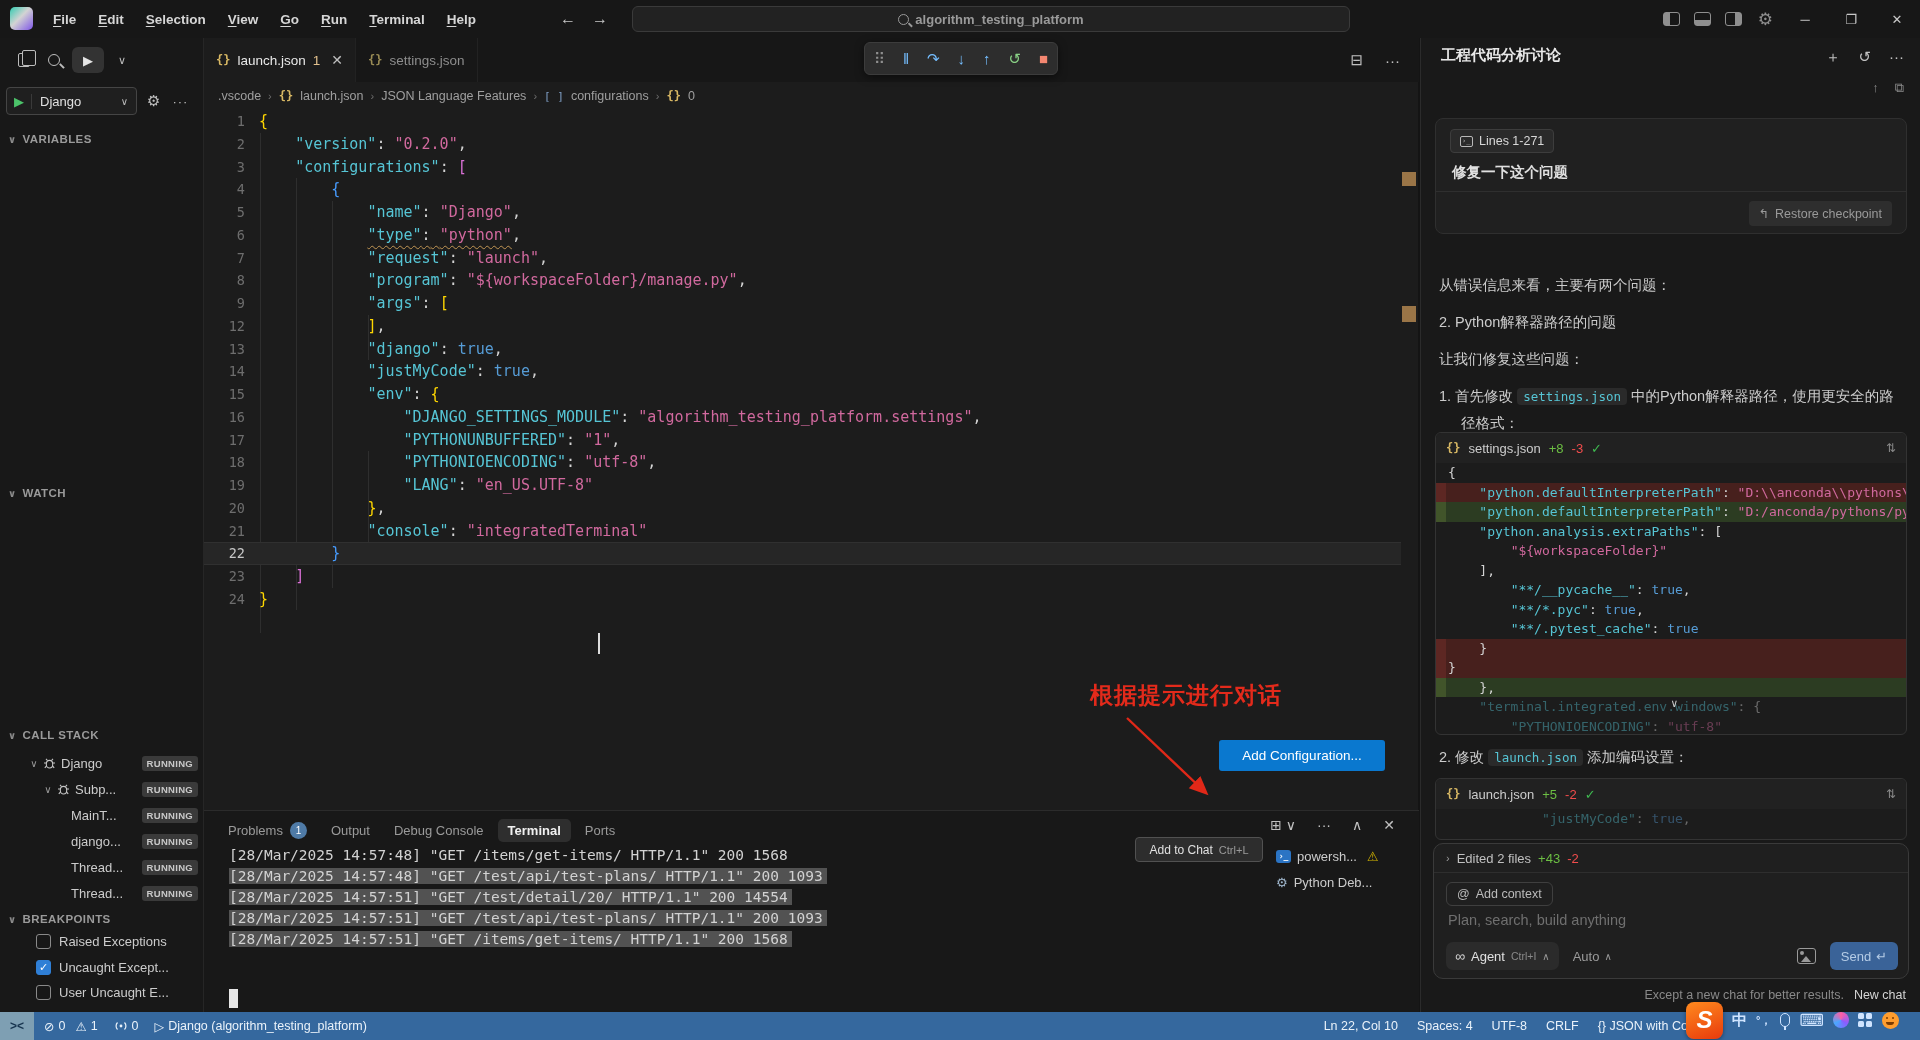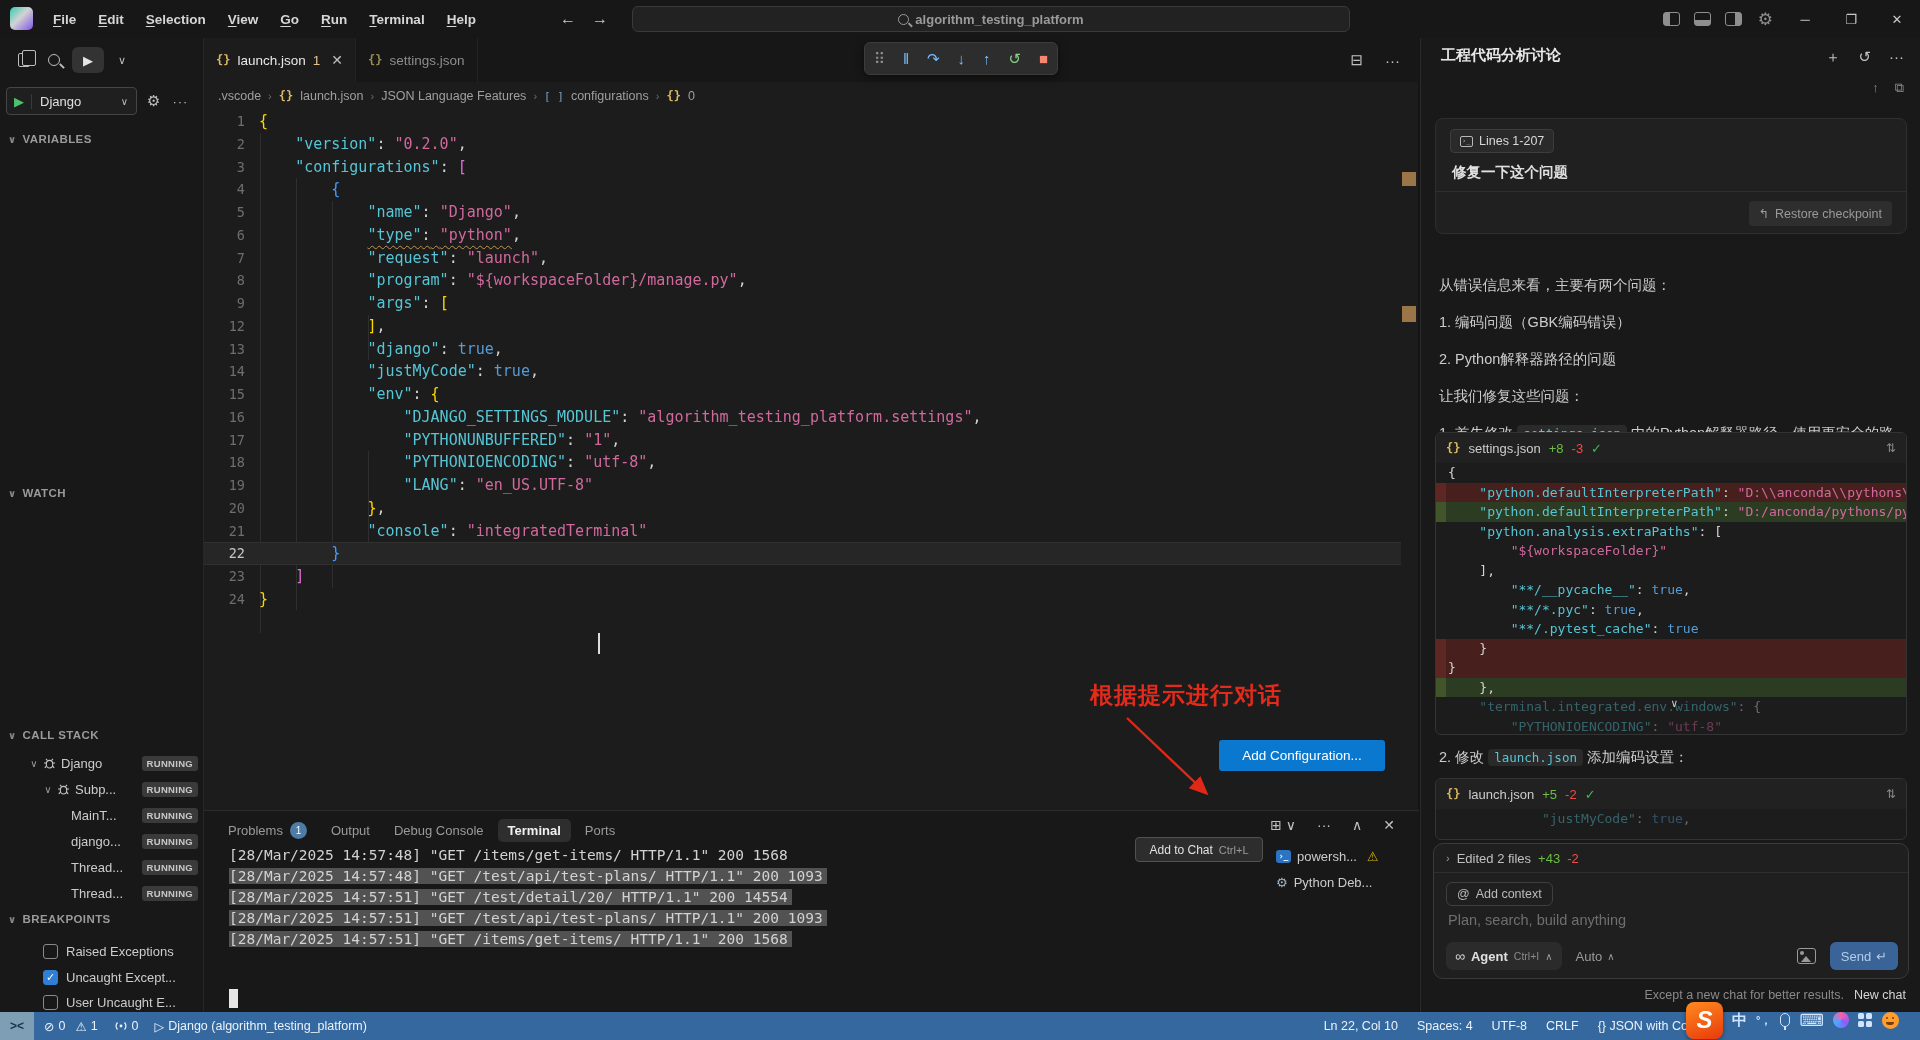--- a/index.html
+++ b/index.html
@@ -47,21 +47,21 @@
   #run-gear { color:#c0c0c0; font-size:15px; margin-left:10px; }
   #run-more { color:#c0c0c0; font-size:13px; margin-left:12px; letter-spacing:1px; }
   .section-h { position:absolute; left:0; width:203px; height:26px; display:flex; align-items:center;
     color:#9a9a9a; font-size:11.5px; font-weight:bold; letter-spacing:.4px; }
   .section-h .tw { color:#8a8a8a; font-size:10px; margin:0 6px 0 8px; }
   .cs-row { position:absolute; left:0; width:203px; height:26px; display:flex; align-items:center; color:#cccccc; font-size:13px; }
   .cs-chev { color:#9a9a9a; font-size:10px; width:12px; text-align:center; margin-right:3px; }
   .bug-ico { width:13px; height:13px; margin-right:5px; flex:none; }
   .run-badge { position:absolute; right:5px; background:#3a3a3a; color:#c8c8c8; font-size:9.5px; font-weight:bold;
     padding:2px 5px; border-radius:3px; letter-spacing:.3px; }
-  .bp-row { position:absolute; left:17px; width:203px; height:25px; display:flex; align-items:flex-end; color:#cccccc; font-size:13px; }
+  .bp-row { position:absolute; left:10px; width:203px; height:25px; display:flex; align-items:flex-start; color:#cccccc; font-size:13px; }
   .bp-box { width:15px; height:15px; border:1.4px solid #8a8a8a; border-radius:3px; margin:0 8px 0 26px; flex:none;
     display:flex; align-items:center; justify-content:center; font-size:11px; color:#ffffff; }
   .bp-box.checked { background:#2f7fd6; border-color:#2f7fd6; }
 
   
   #editor-group { position:absolute; left:203px; top:38px; width:1215px; height:974px; background:#1c1c1c; border-left:1px solid #262626; }
   #tabbar { position:absolute; left:0; top:0; width:1215px; height:44px; background:#171717; display:flex; }
   .tab { height:44px; display:flex; align-items:center; padding:0 12px; font-size:13.5px; gap:7px; border-right:1px solid #222222; }
   .tab.active { background:#1c1c1c; color:#e8e8e8; }
   .tab.inactive { color:#8d8d8d; }
@@ -156,21 +156,21 @@
   #input-card { position:absolute; left:12px; top:805px; width:476px; height:136px; background:#1f1f1f; border:1px solid #3a3a3a; border-radius:10px; }
   #edited-bar { height:29px; border-bottom:1px solid #2e2e2e; display:flex; align-items:center; padding:0 12px; gap:7px;
     color:#c0c0c0; font-size:13px; }
   #edited-bar .chev { color:#9a9a9a; font-size:11px; }
   #add-context { position:absolute; left:12px; top:38px; height:24px; padding:0 10px; border:1px solid #3f3f3f; border-radius:6px;
     display:flex; align-items:center; gap:6px; color:#bbbbbb; font-size:12.5px; }
   #chat-input { position:absolute; left:14px; top:68px; color:#6f6f6f; font-size:14.5px; }
   #agent-row { position:absolute; left:12px; bottom:8px; right:10px; height:28px; display:flex; align-items:center; }
   #agent-pill { height:28px; background:#2b2b2b; border-radius:7px; display:flex; align-items:center; padding:0 9px; gap:6px; }
   #agent-pill .inf { color:#d0d0d0; font-size:14px; }
-  #agent-pill .agent { color:#e0e0e0; font-size:13px; font-weight:bold; }
+  #agent-pill .agent { color:#e0e0e0; font-size:13px; font-weight:normal; }
   #agent-pill .kb { color:#8a8a8a; font-size:10.5px; }
   #agent-pill .up, #auto-dd .up { color:#9a9a9a; font-size:10px; }
   #auto-dd { margin-left:14px; color:#9a9a9a; font-size:13px; display:flex; gap:5px; align-items:center; }
   #img-ico { margin-left:auto; width:19px; height:16px; border:1.4px solid #9a9a9a; border-radius:3px; position:relative; }
   #img-ico::before { content:""; position:absolute; left:2px; top:2px; width:4px; height:4px; border-radius:50%; background:#9a9a9a; }
   #img-ico::after { content:""; position:absolute; left:3px; bottom:1px; border-left:5px solid transparent; border-right:5px solid transparent; border-bottom:6px solid #9a9a9a; }
   #send-btn { margin-left:14px; width:68px; height:28px; background:#3a6398; border-radius:6px; color:#b5cce6; font-size:13px;
     display:flex; align-items:center; justify-content:center; gap:5px; }
   #chat-footer { position:absolute; right:14px; top:950px; font-size:12.5px; color:#8a8a8a; display:flex; gap:10px; }
   #chat-footer .newchat { color:#d5d5d5; }
@@ -519,32 +519,31 @@
     <span>↺</span>
     <span>···</span>
   </div>
   <div id="chat-hicons2">
     <span>↑</span>
     <span>⧉</span>
   </div>
   <div id="msg-card">
     <div id="msg-chip">
       <span class="console-ico">›_</span>
-      <span>Lines 1-207</span>
+      <span>Lines 1-271</span>
     </div>
     <div id="msg-text">修复一下这个问题</div>
     <div id="msg-div"></div>
     <div id="restore-btn">
       <span>↰</span>
       <span>Restore checkpoint</span>
     </div>
   </div>
   <div id="chat-paras">
       <div class="para ">从错误信息来看，主要有两个问题：</div>
-      <div class="para ">1. 编码问题（GBK编码错误）</div>
       <div class="para ">2. Python解释器路径的问题</div>
       <div class="para ">让我们修复这些问题：</div>
       <div class="para hang">1. 首先修改 <span class="inline-code">settings.json</span> 中的Python解释器路径，使用更安全的路径格式：</div>
     </div>
   <div class="diff-card" id="diff1" style="top:394px; height:303px">
       <div class="diff-head">
        <span class="braces">{}</span>
        <span>settings.json</span>
        <span class="diff-add">+8</span>
         <span class="diff-del">-3</span>

